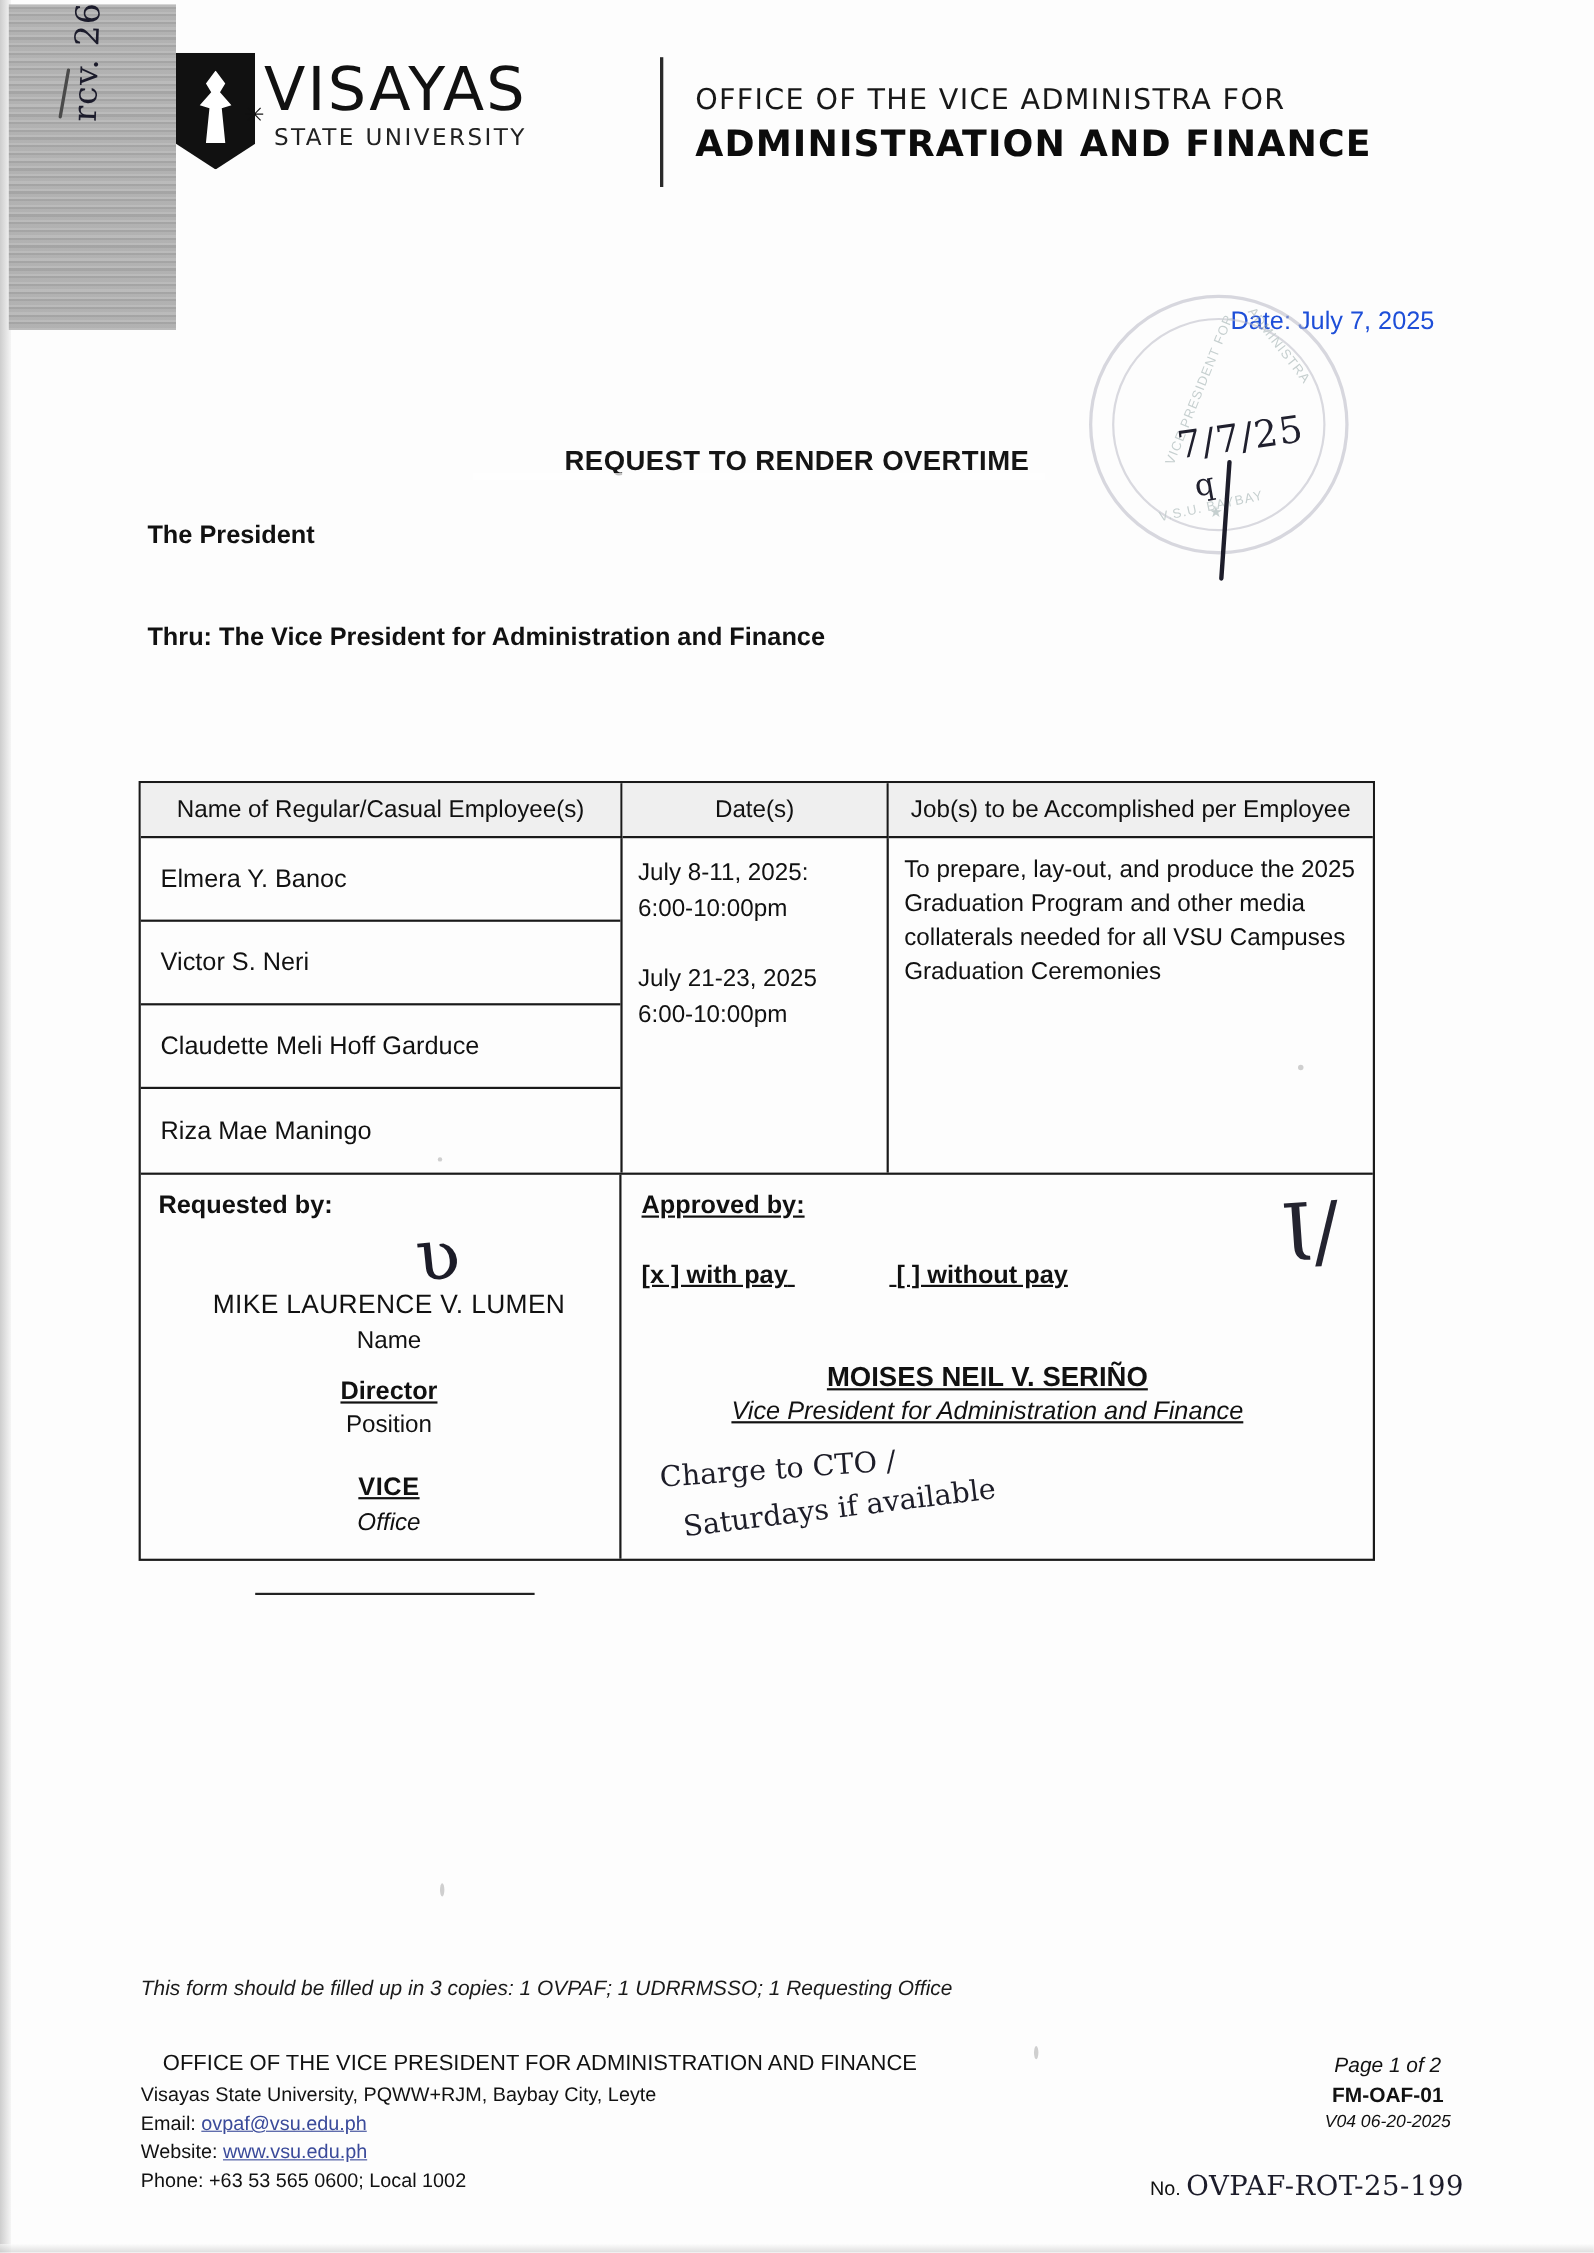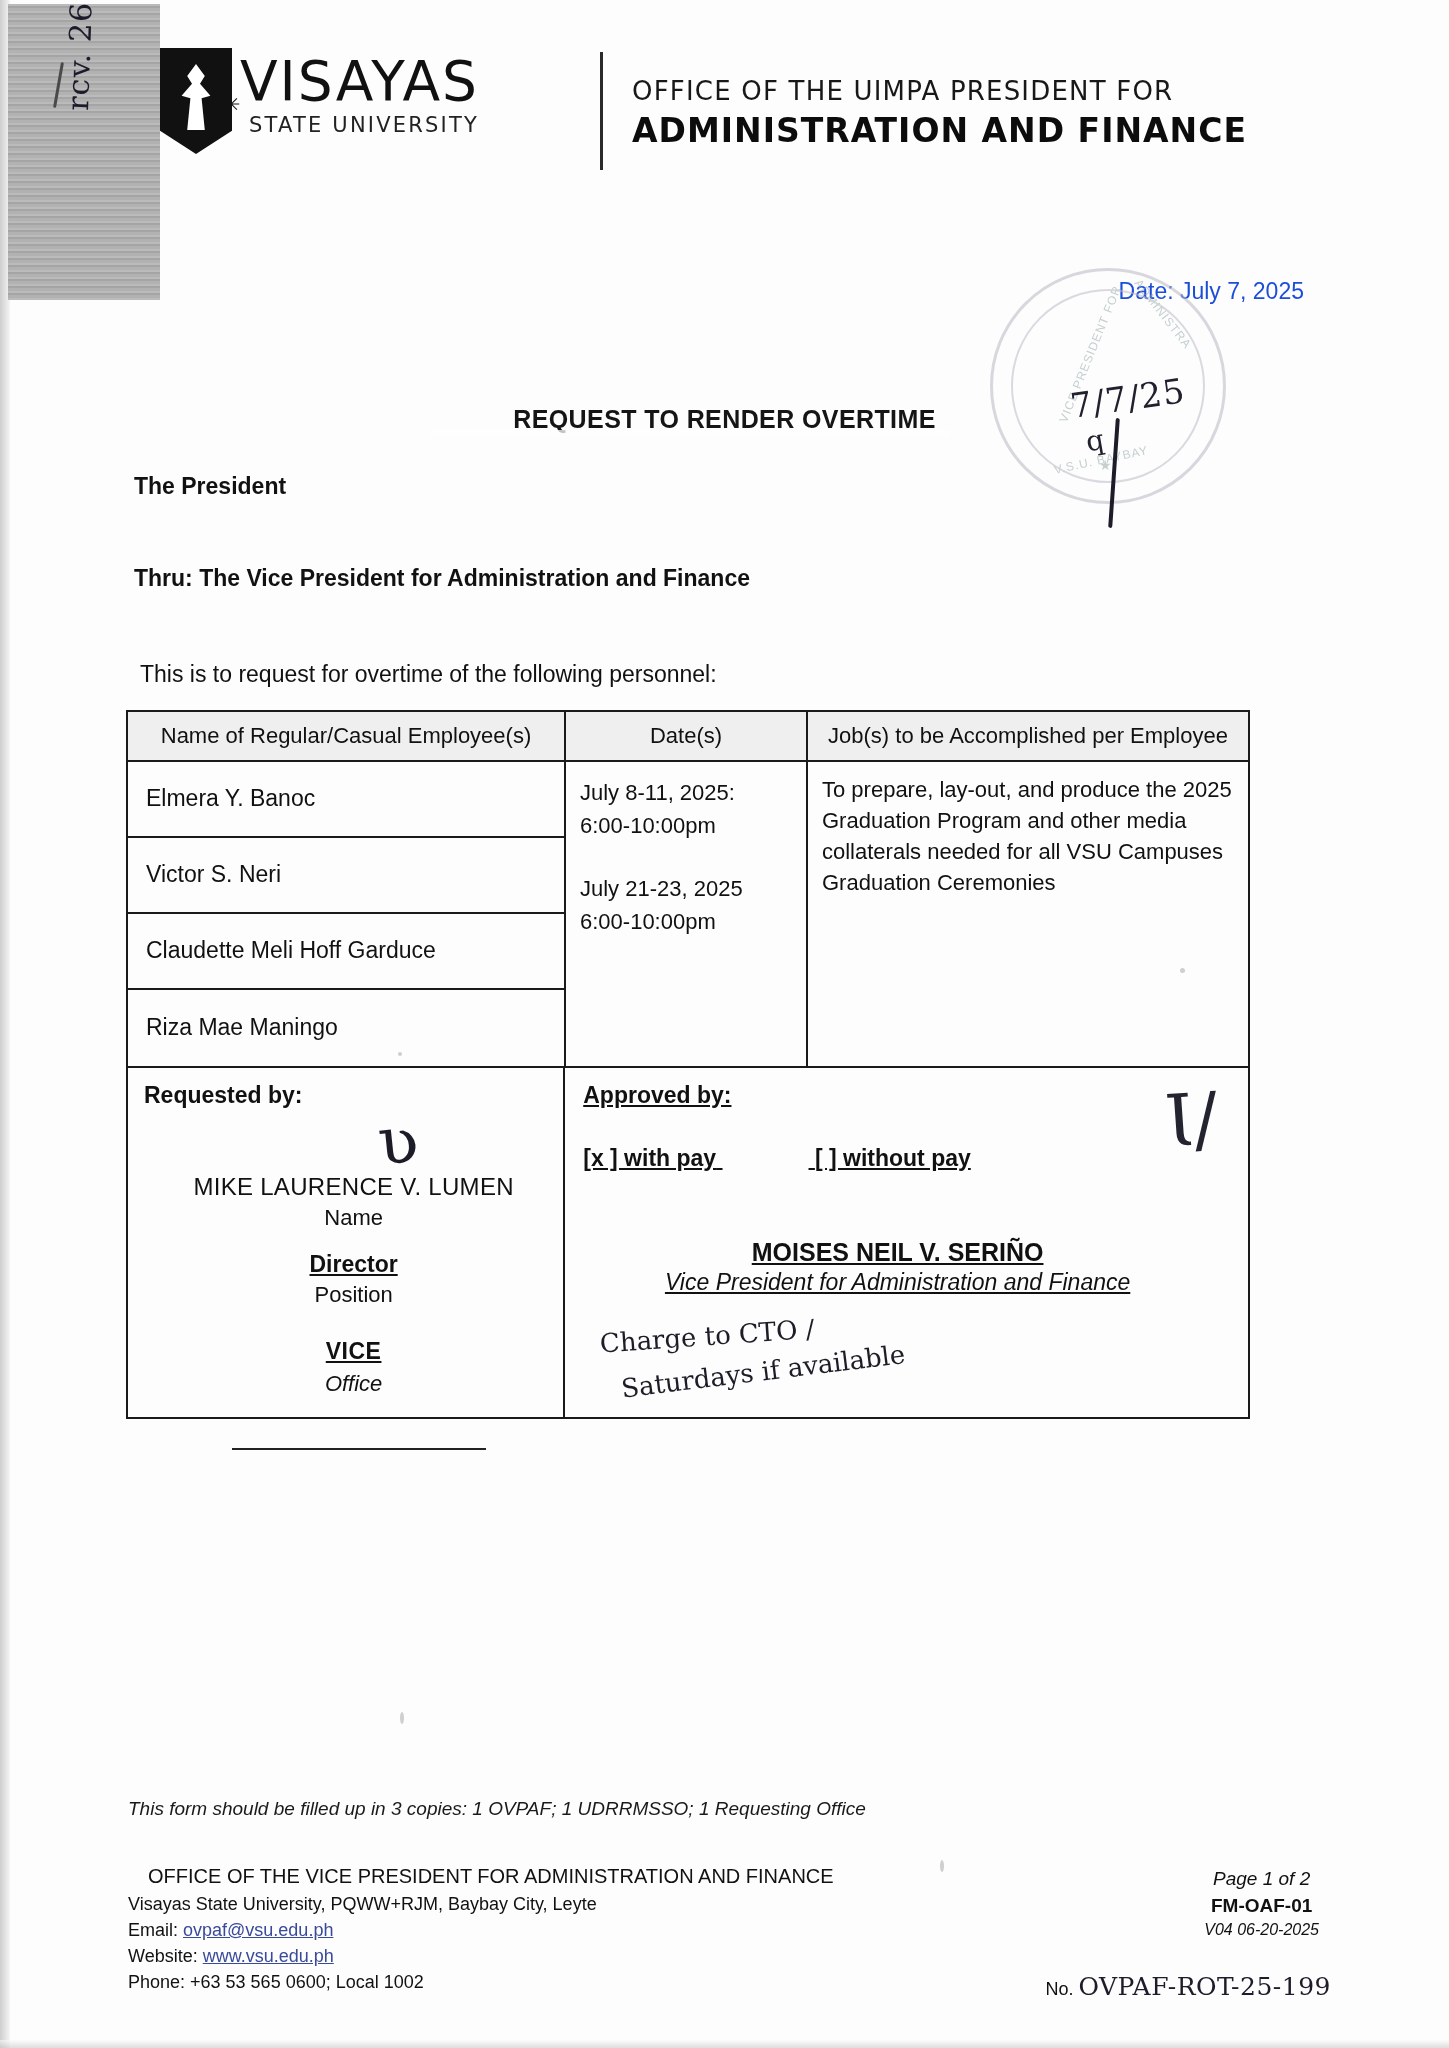--- a/index.html
+++ b/index.html
@@ -441,21 +441,21 @@
     <div class="logo-mark">
       <div class="fig"></div>
     </div>
     <div class="logo-star">✳</div>
     <div class="logo-words">
       <div class="logo-title">VISAYAS</div>
       <div class="logo-sub">STATE UNIVERSITY</div>
     </div>
   </div>
   <div class="header-divider"></div>
-  <div class="office-line1">OFFICE OF THE UIMPA PRESIDENT FOR</div>
+  <div class="office-line1">OFFICE OF THE VICE ADMINISTRA FOR</div>
   <div class="office-line2">ADMINISTRATION AND FINANCE</div>
 
   <div class="date-line">Date: July 7, 2025</div>
 
   <div class="stamp">
     <div class="stamp-inner"></div>
     <div class="stamp-text">
       <span class="stamp-t1">VICE PRESIDENT FOR</span>
       <span class="stamp-t3">ADMINISTRA</span>
       <span class="stamp-t2">V.S.U. BAYBAY</span>
@@ -463,21 +463,20 @@
     </div>
   </div>
   <div class="hand-date">7/7/25</div>
   <div class="hand-tick2">q</div>
   <div class="hand-tick"></div>
 
   <div class="doc-title">REQUEST TO RENDER OVERTIME</div>
   <div class="doc-title-mask"></div>
   <div class="addressee">The President</div>
   <div class="thru">Thru: The Vice President for Administration and Finance</div>
-  <div class="intro">This is to request for overtime of the following personnel:</div>
 
   <div class="table">
 
     <div class="trow thead">
       <div class="cell c1">Name of Regular/Casual Employee(s)</div>
       <div class="cell c2">Date(s)</div>
       <div class="cell c3">Job(s) to be Accomplished per Employee</div>
     </div>
 
     <div class="body-row">

